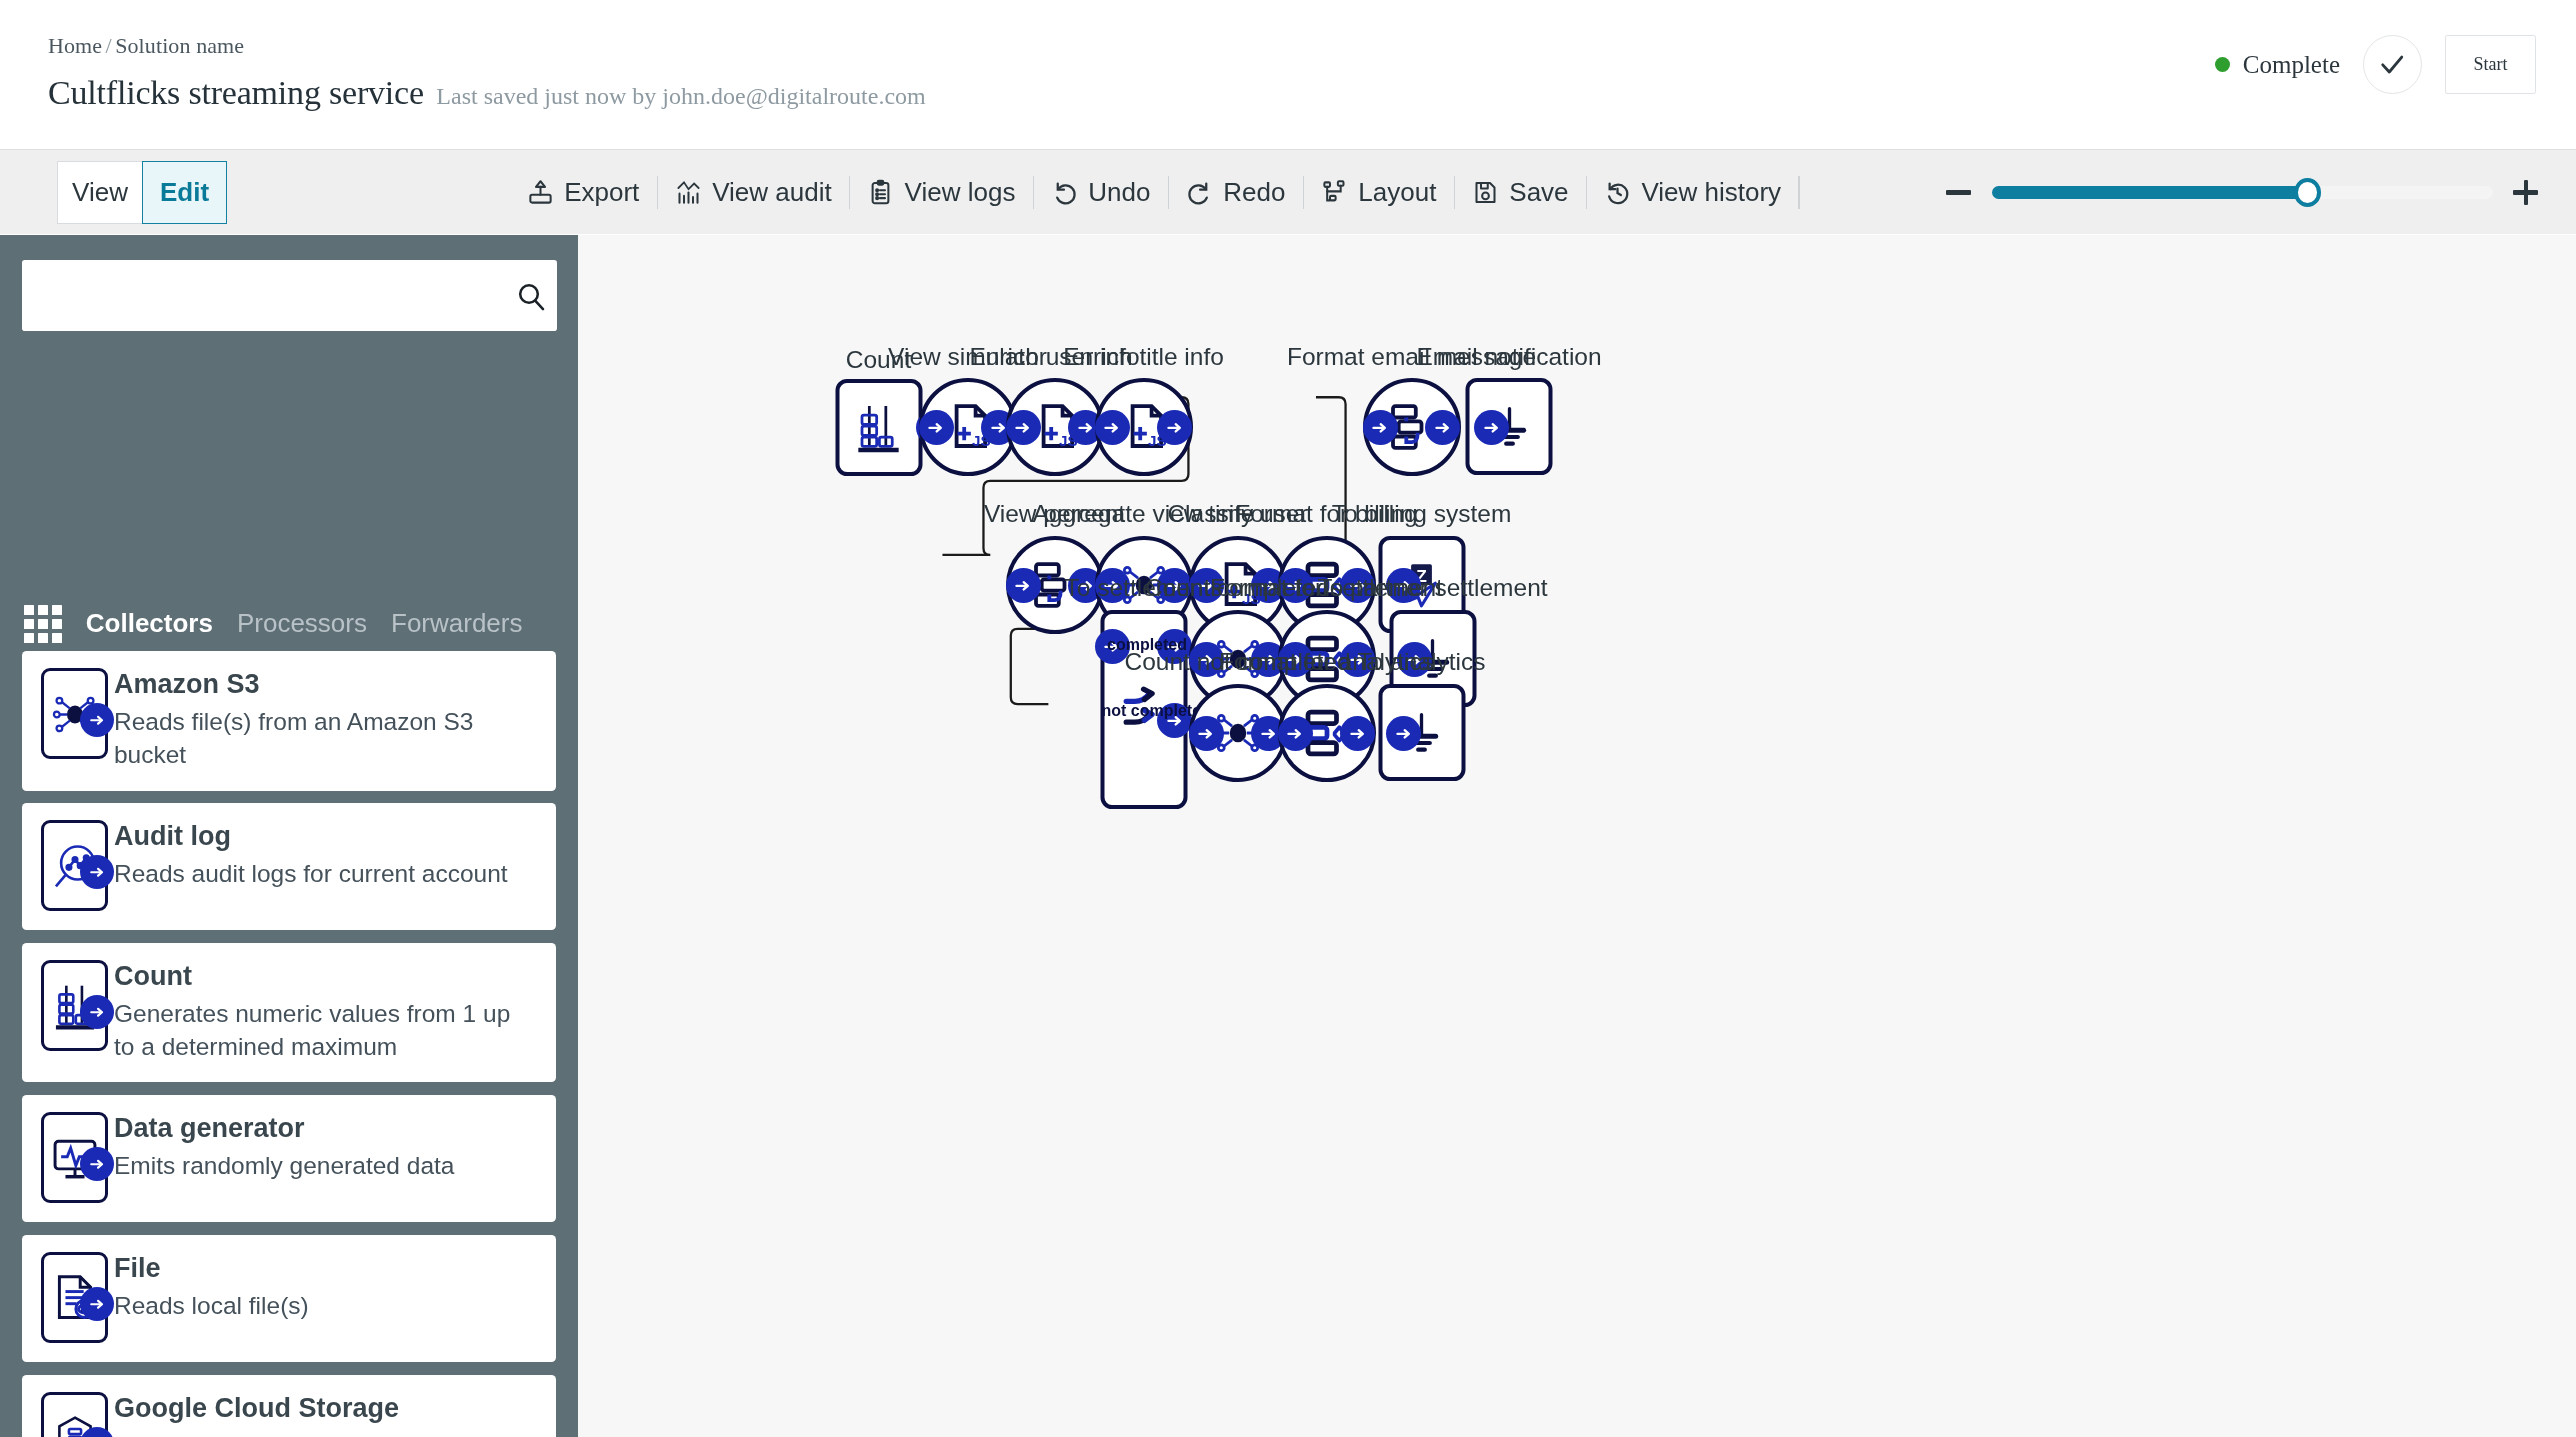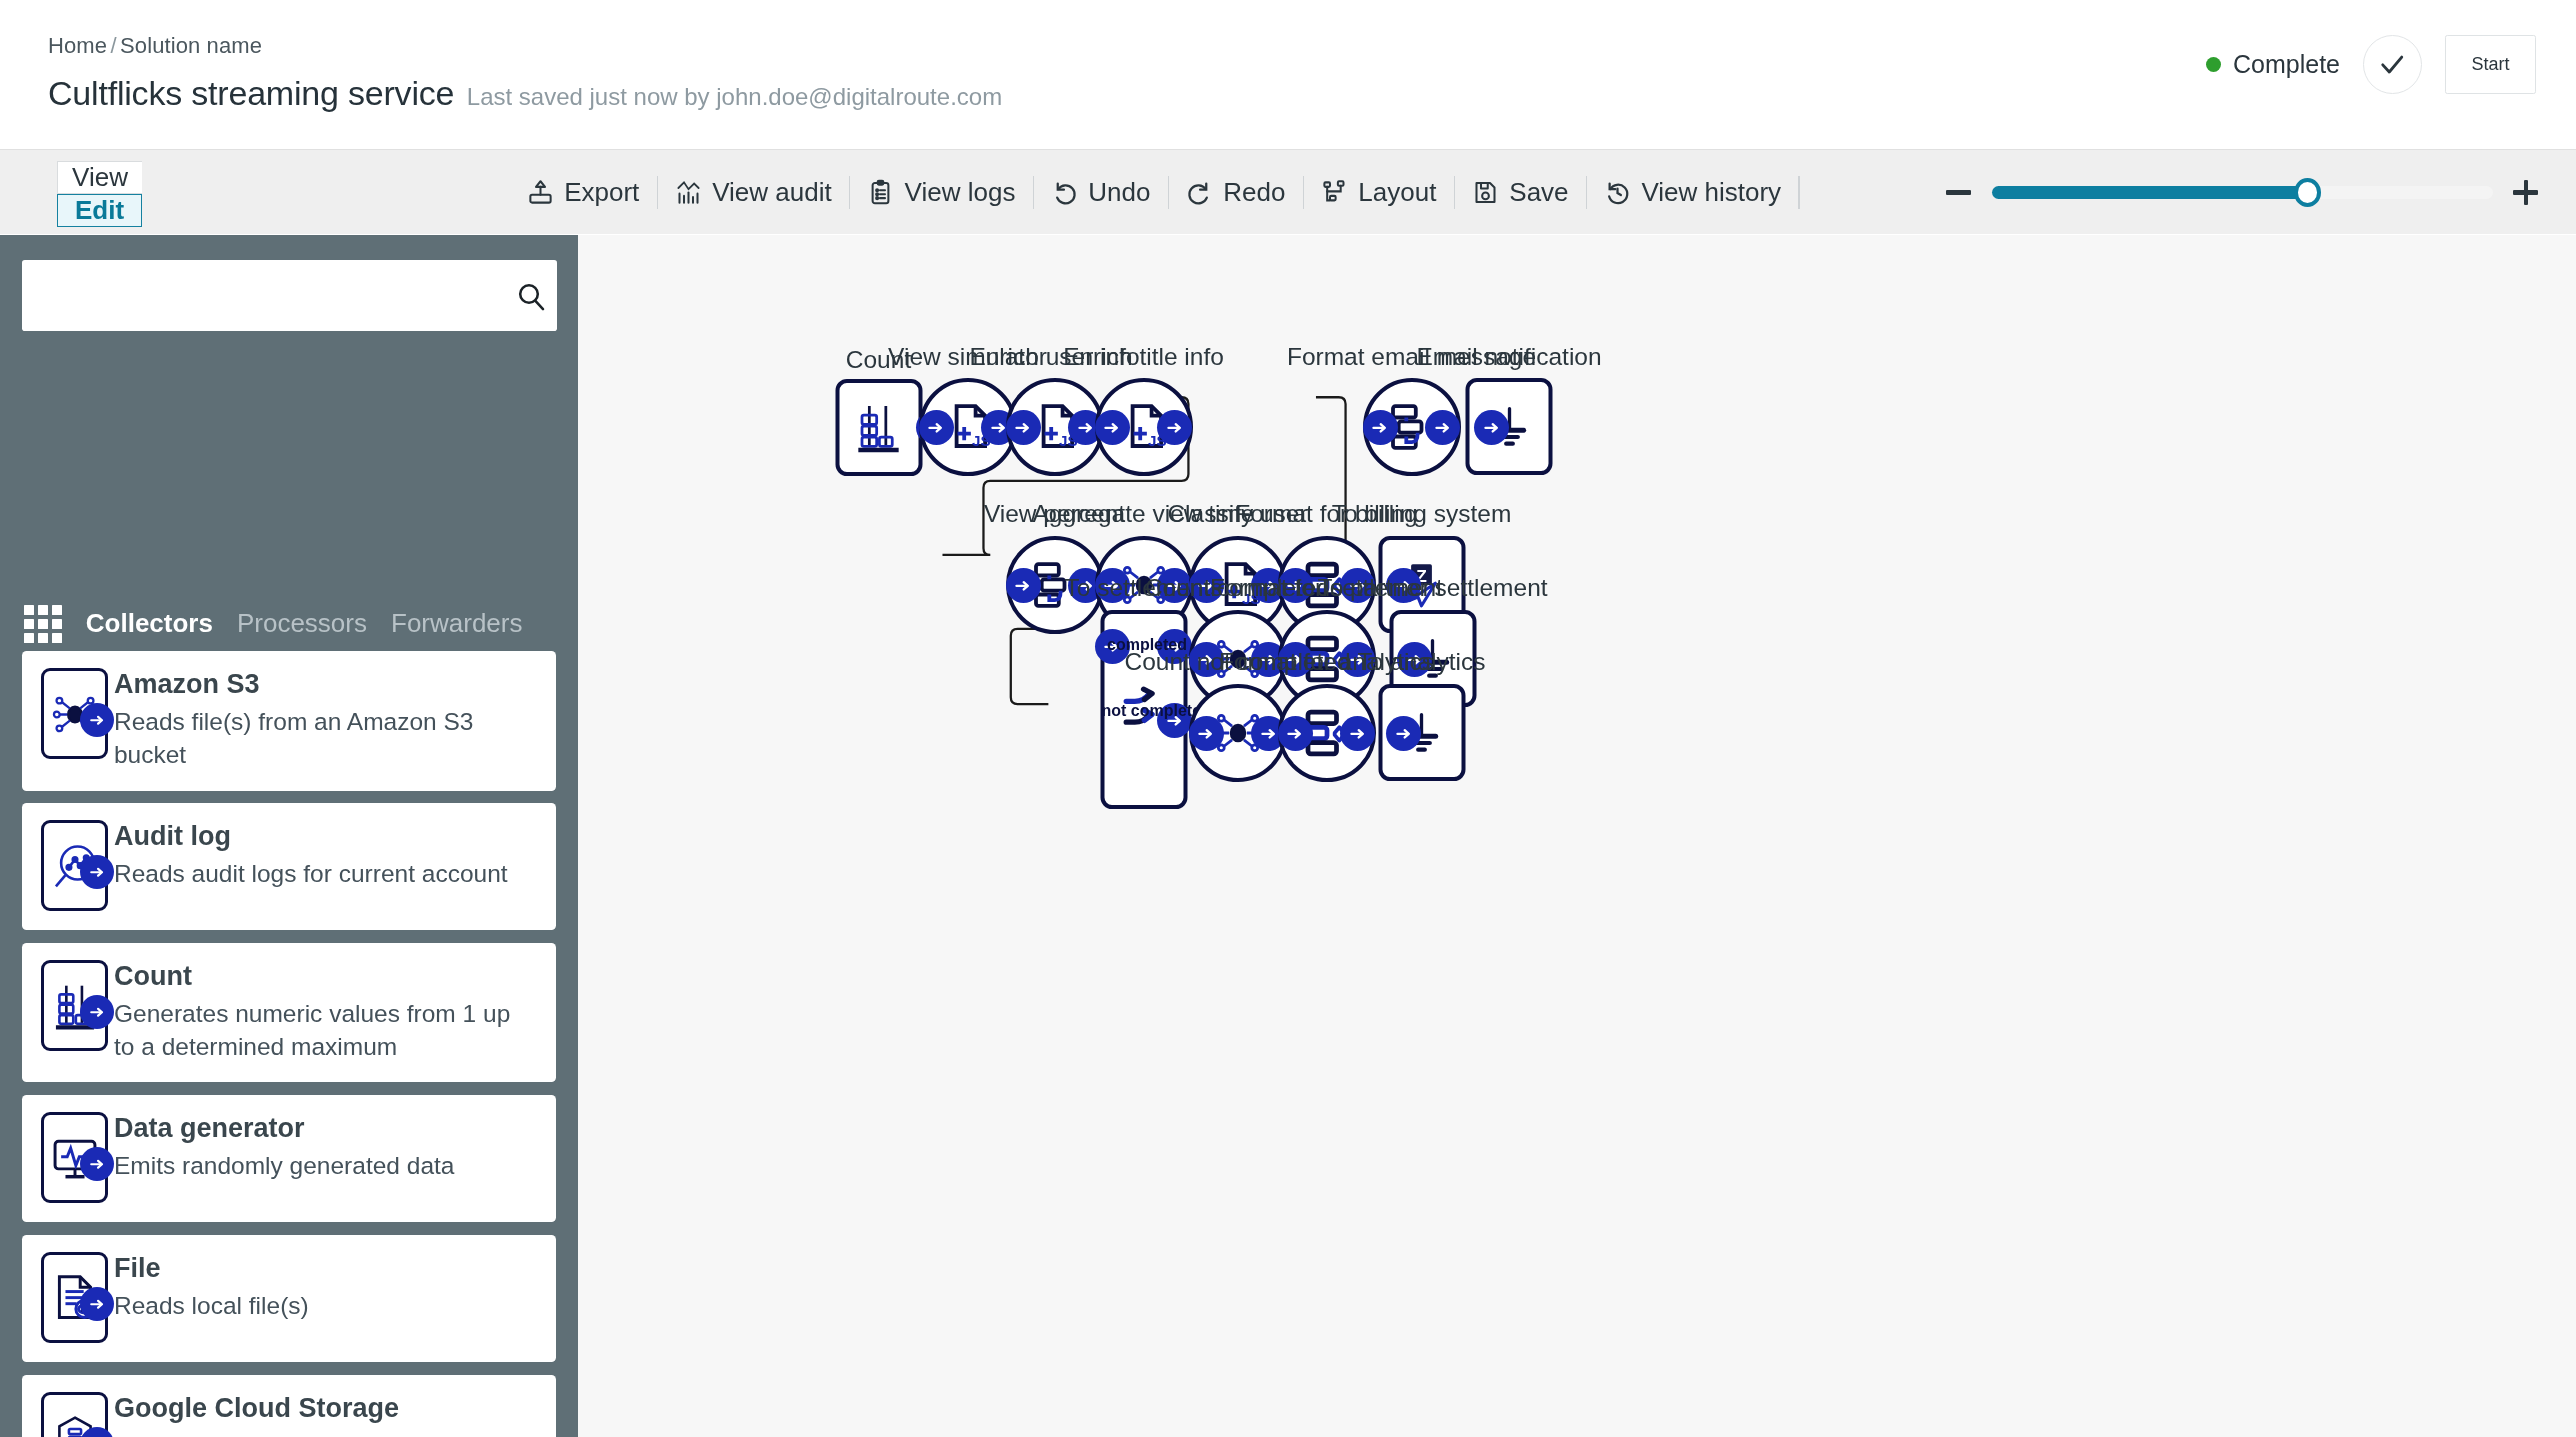--- a/index.html
+++ b/index.html
@@ -1,41 +1,41 @@
 <!DOCTYPE html>
 <html style="font-size:9px"><head>
 <meta charset="utf-8">
 <style>
   * { box-sizing: border-box; margin:0; padding:0; }
   html,body { width:2576px; height:1437px; overflow:hidden; background:#ffffff;
     font-family:"Liberation Sans", sans-serif; color:#2e3a40; }
 
   
-  .header { position:absolute; left:0; top:0; width:2576px; height:149px; background:#fff; }
+  .header { position:absolute; left:0; top:0; width:2576px; height:149px; background:#fff;font-family:Liberation Serif, serif; }
   .breadcrumb { position:absolute; left:48px; top:33px; font-size:22px; color:#4b575e; letter-spacing:0.1px; }
   .breadcrumb .sep { color:#8b979d; padding:0 3.4px; }
   .title-row { position:absolute; left:48px; top:74px; display:flex; align-items:baseline; }
   .page-title { font-size:34px; font-weight:400; color:#26323a; letter-spacing:-0.2px; }
   .last-saved { font-size:24px; color:#8e9aa1; margin-left:12.5px; }
 
   .hdr-right { position:absolute; right:40px; top:35px; display:flex; align-items:center; gap:23px; }
   .status-wrap { display:flex; align-items:center; gap:12.5px; }
   .status-dot { width:15px; height:15px; border-radius:50%; background:#2e9e2e; display:block; }
   .status-text { font-size:25px; color:#2b363d; }
   .check-btn { width:59px; height:59px; border-radius:50%; border:1.1px solid #e2e5e7; background:#fff;
      display:flex; align-items:center; justify-content:center; }
   .check-btn svg { width:28.5px; height:28.5px; }
   .start-btn { min-width:91px; height:59px; padding:0 19.4px; border:1.1px solid #dfe3e5; background:#fff;
      border-radius:2.3px; display:flex; align-items:center; justify-content:center;
      font-size:18px; color:#2b363d; }
 
   
   .toolbar { position:absolute; left:0; top:149px; width:2576px; height:85px; background:#efefef;
      border-top:0.6px solid #e0e0e0; display:flex; align-items:center; }
-  .seg { position:absolute; left:57px; top:11.4px; display:flex; height:58px;flex-direction:column; }
+  .seg { position:absolute; left:57px; top:11.4px; display:flex; height:58px; }
   .seg-btn { width:85px; height:63px; display:flex; align-items:center; justify-content:center;
      font-size:26px; background:#fff; border:1.1px solid #d9dcde; border-right:none; color:#2b363d; }
   .seg-btn:last-child { border-right:1.1px solid #d9dcde; }
   .seg-btn.active { background:#e8f6fa; border:1.7px solid #1581a0; color:#0a7a99; font-weight:700; }
 
   .tools { position:absolute; left:512px; top:0; height:85px; display:flex; align-items:center; }
   .tool { display:flex; align-items:center; gap:10.2px; padding:0 15px; height:85px; font-size:26px; color:#2b363d; }
   .tool svg { width:27px; height:27px; flex:none; }
   .tool-sep { width:1.1px; height:33px; background:#cfd3d6; margin:0 2.3px; }
 

